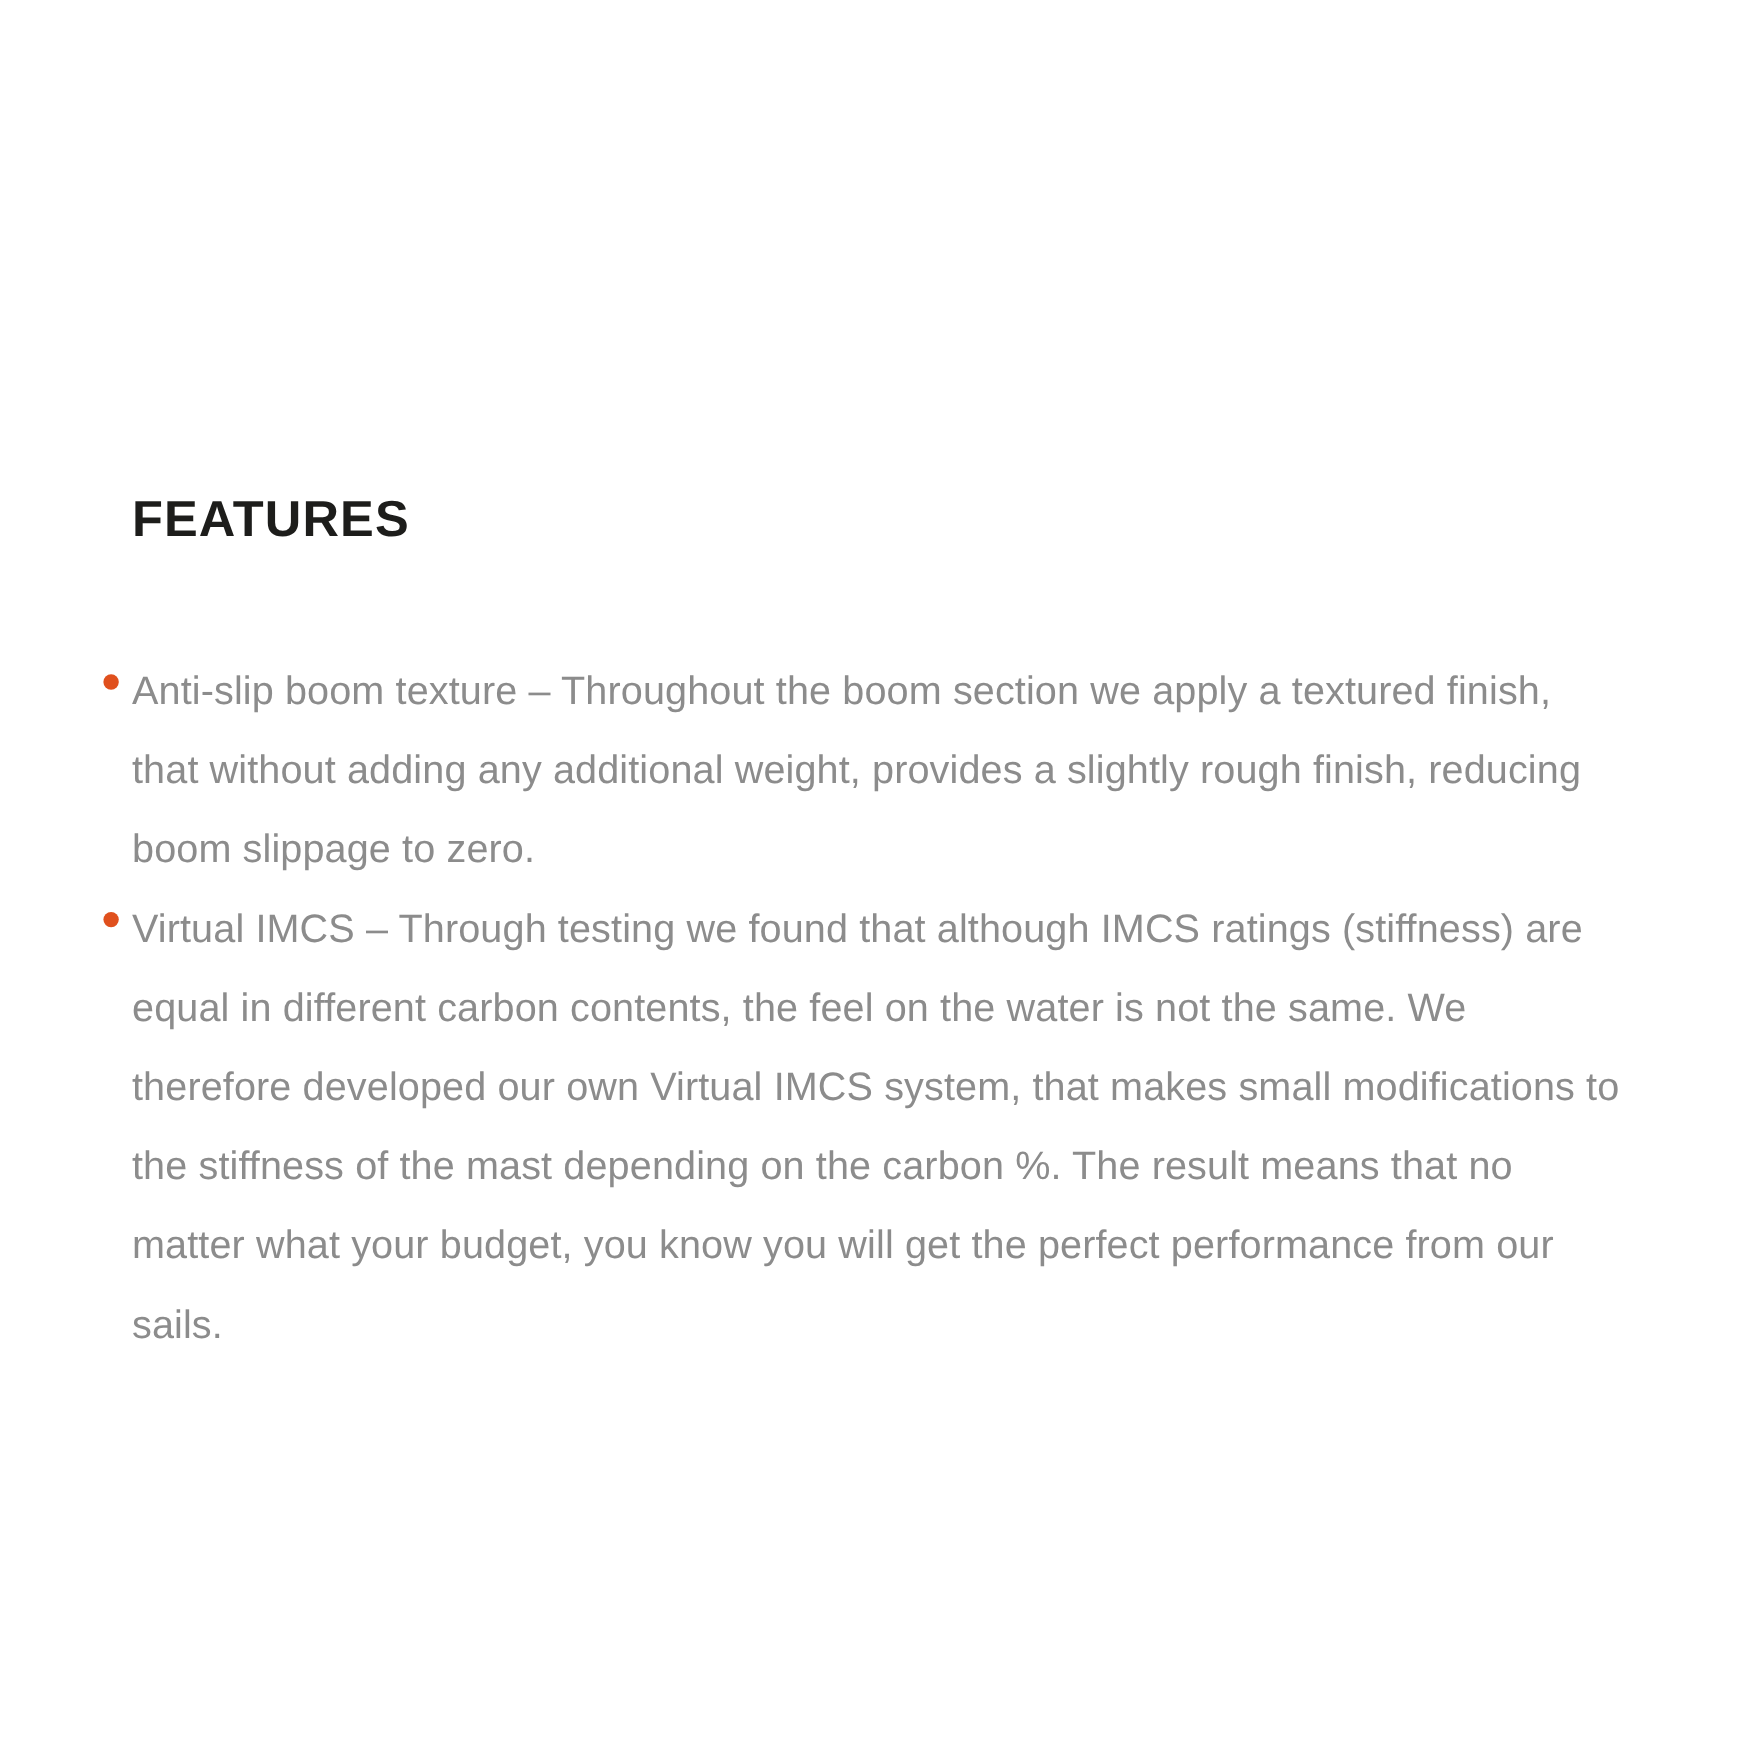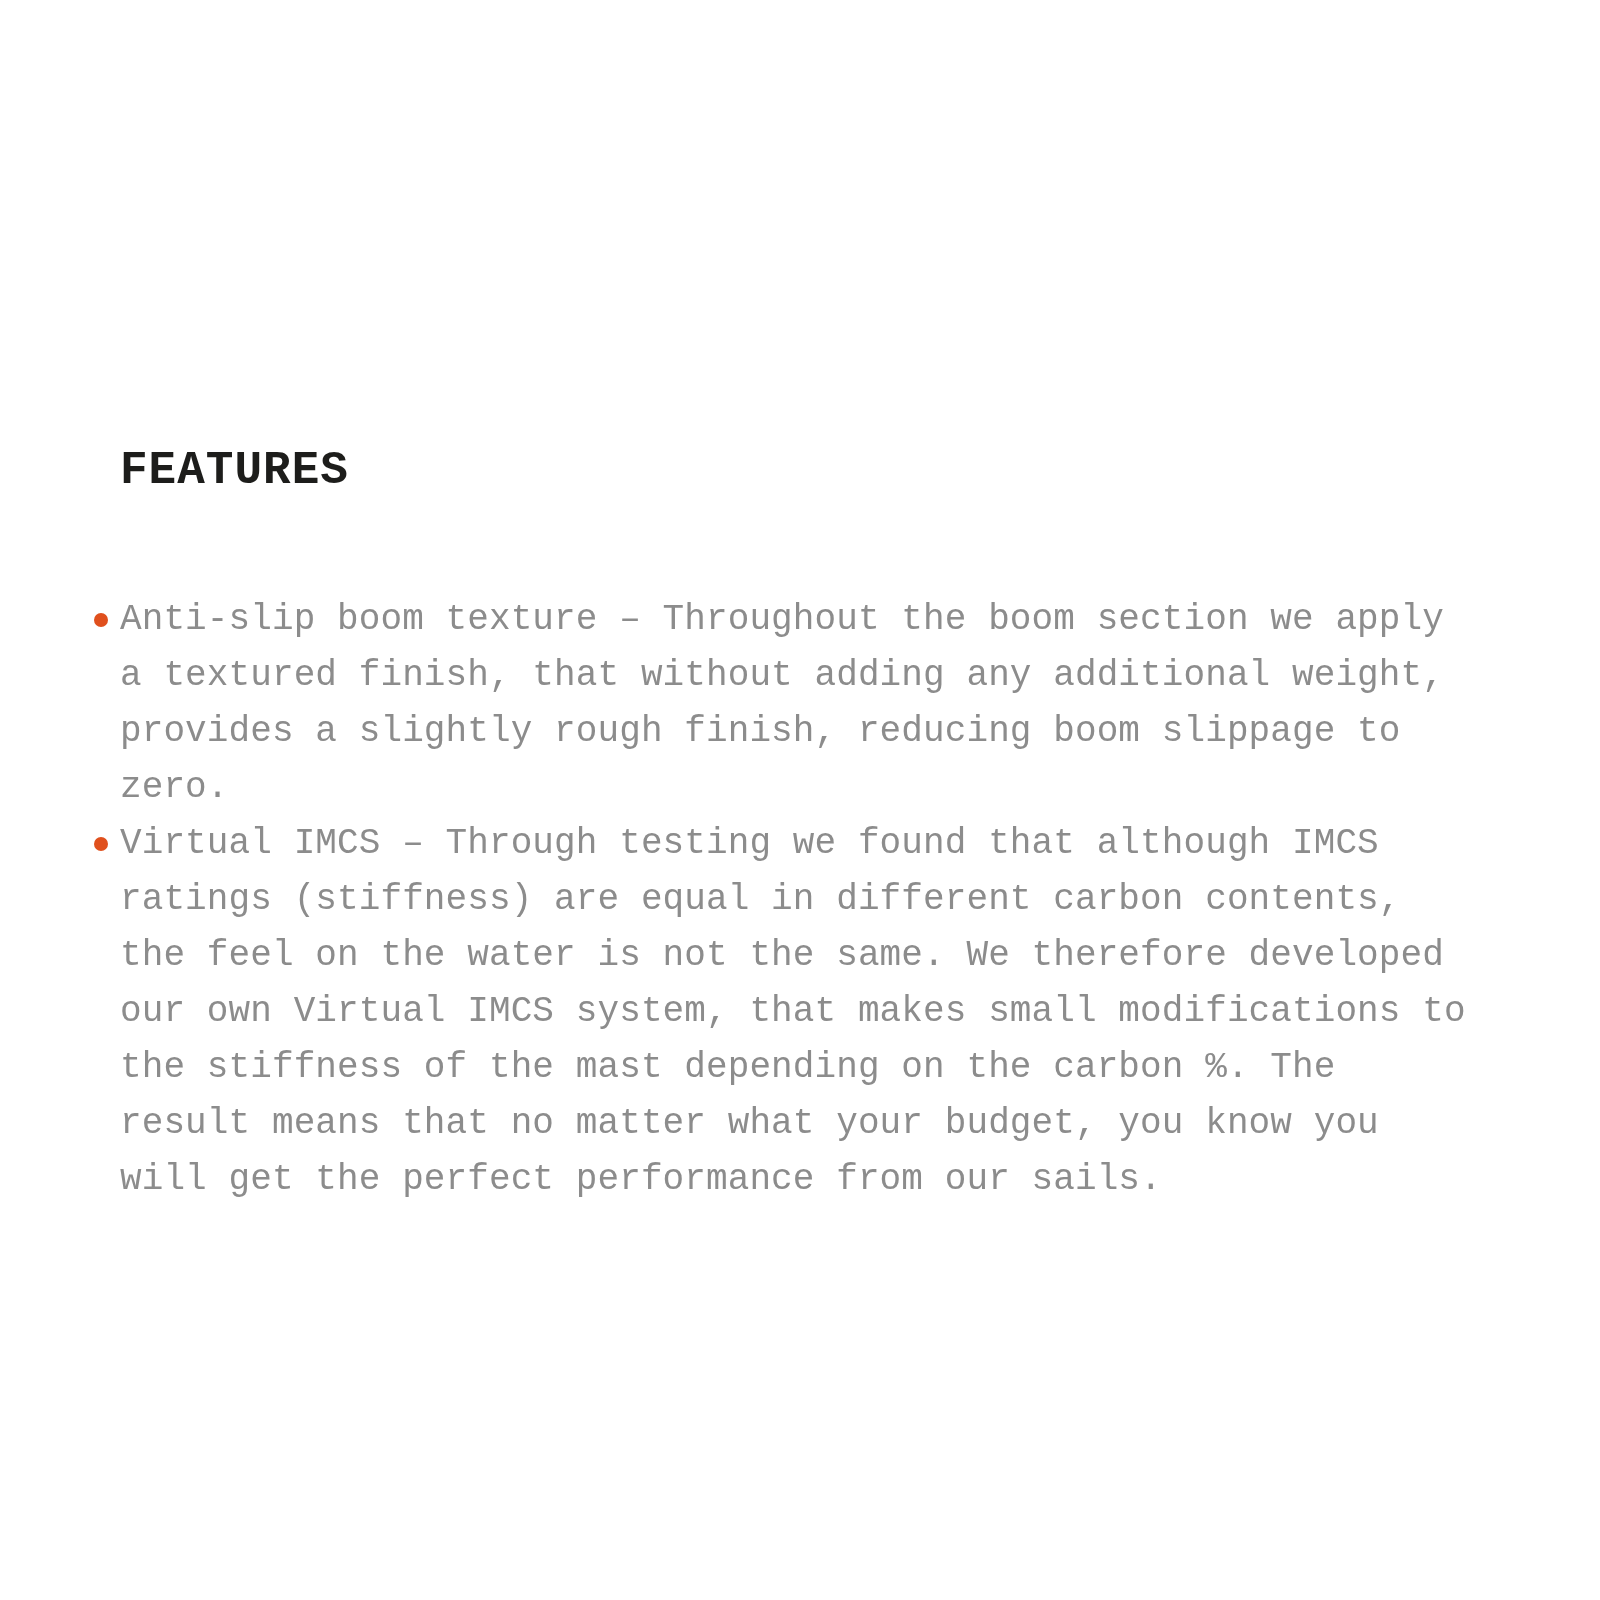--- a/index.html
+++ b/index.html
@@ -6,21 +6,21 @@
     margin: 0;
     padding: 0;
     background: #ffffff;
   }
   .page {
     position: relative;
     width: 1600px;
     height: 1600px;
     background: #ffffff;
     overflow: hidden;
-    font-family: Liberation Mono, monospace;
+    font-family: Liberation Sans, sans-serif;
   }
   .content {
     padding: 448px 120px 0 120px;
     box-sizing: border-box;
   }
   .features-heading {
     margin: 0;
     font-size: 46px;
     line-height: 1;
     font-weight: 800;
@@ -29,21 +29,21 @@
   }
   .features-list {
     margin: 98px 0 0 0;
     padding: 0;
     list-style: none;
     max-width: 1360px;
   }
   .features-list li {
     position: relative;
     font-size: 36px;
-    line-height: 56px;
+    line-height: 72px;
     color: #8c8c8c;
     letter-spacing: 0.1px;
   }
   .features-list li .bullet-dot {
     position: absolute;
     left: -26px;
     top: 21px;
     width: 14px;
     height: 14px;
     border-radius: 50%;

